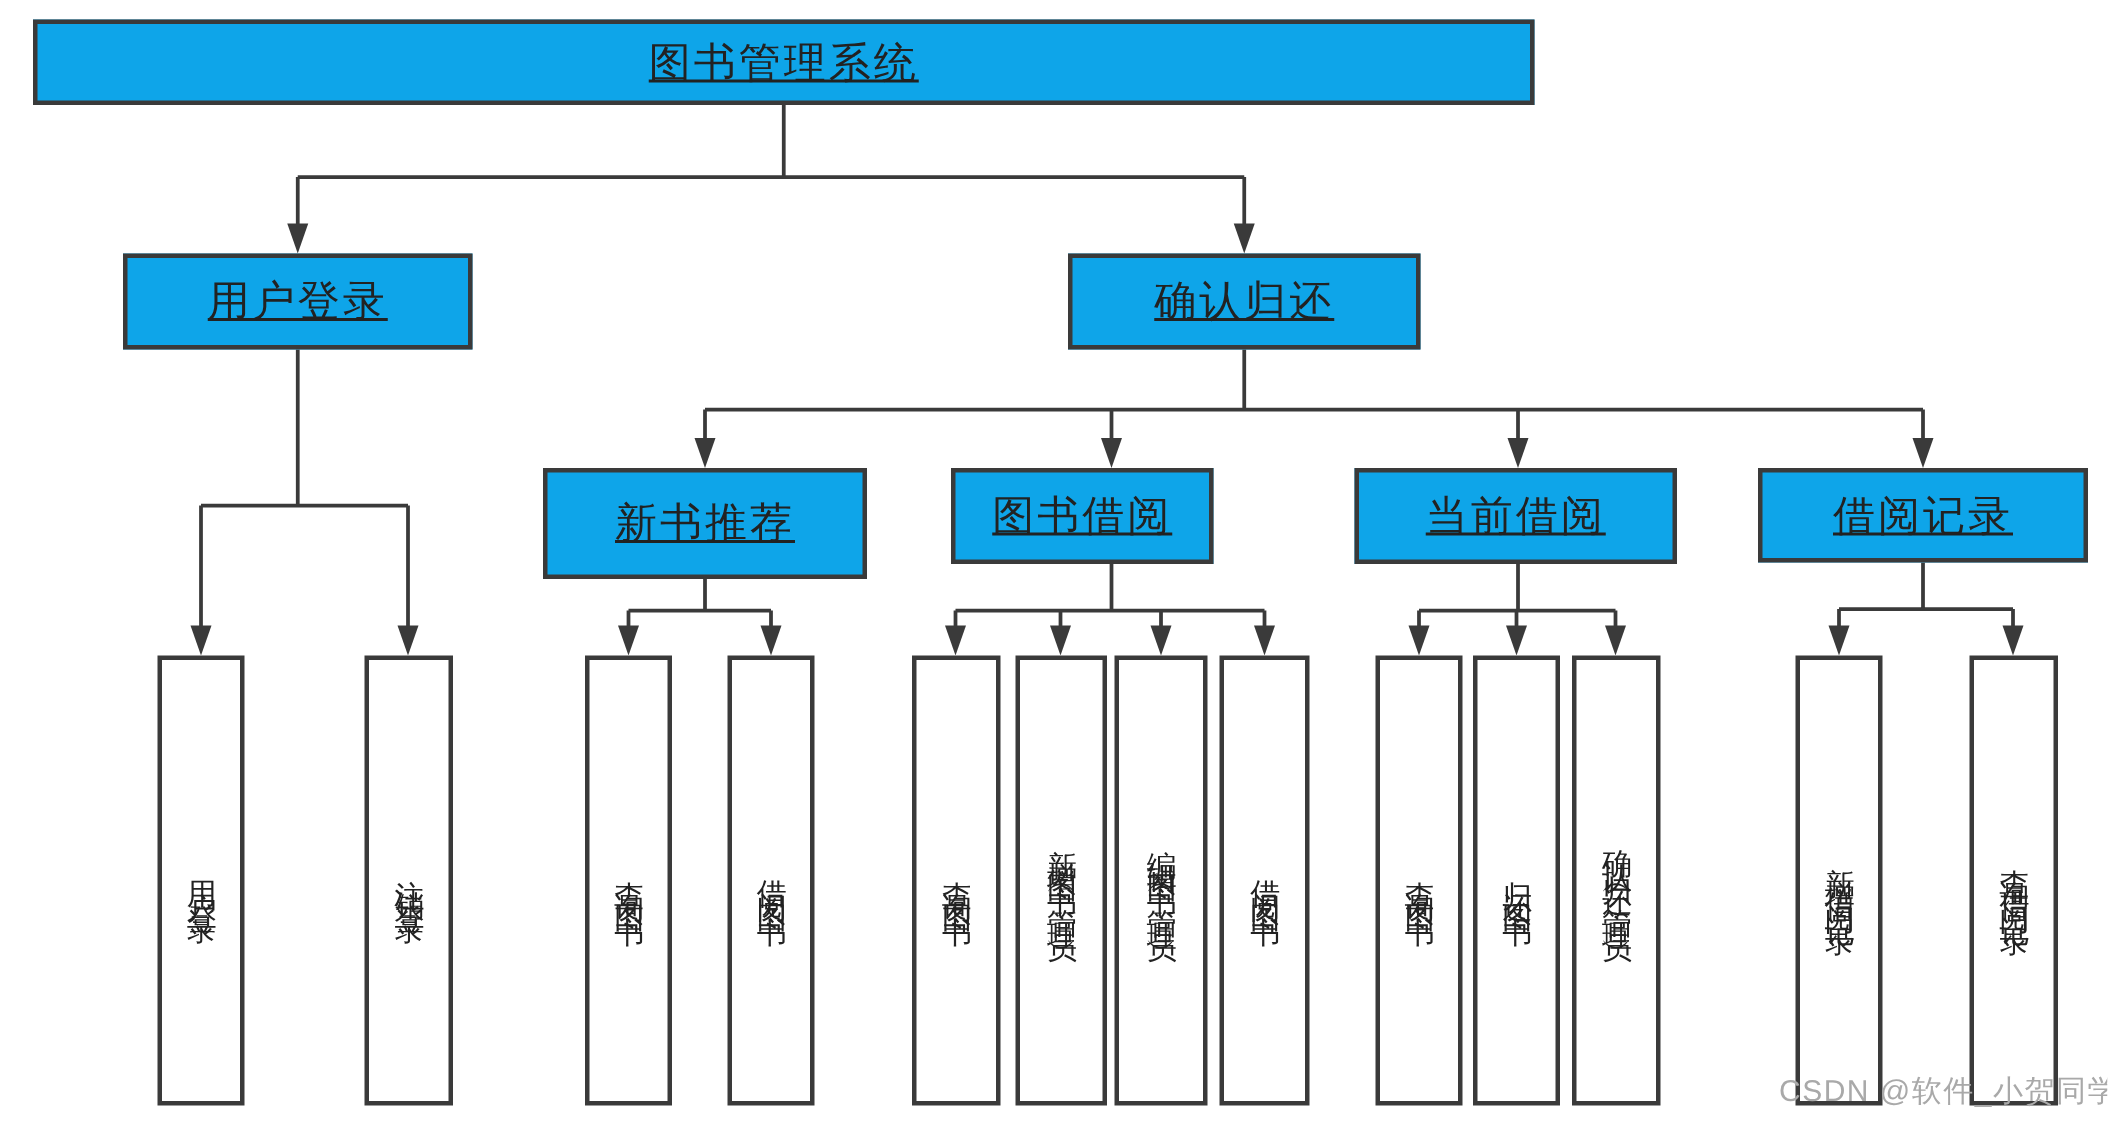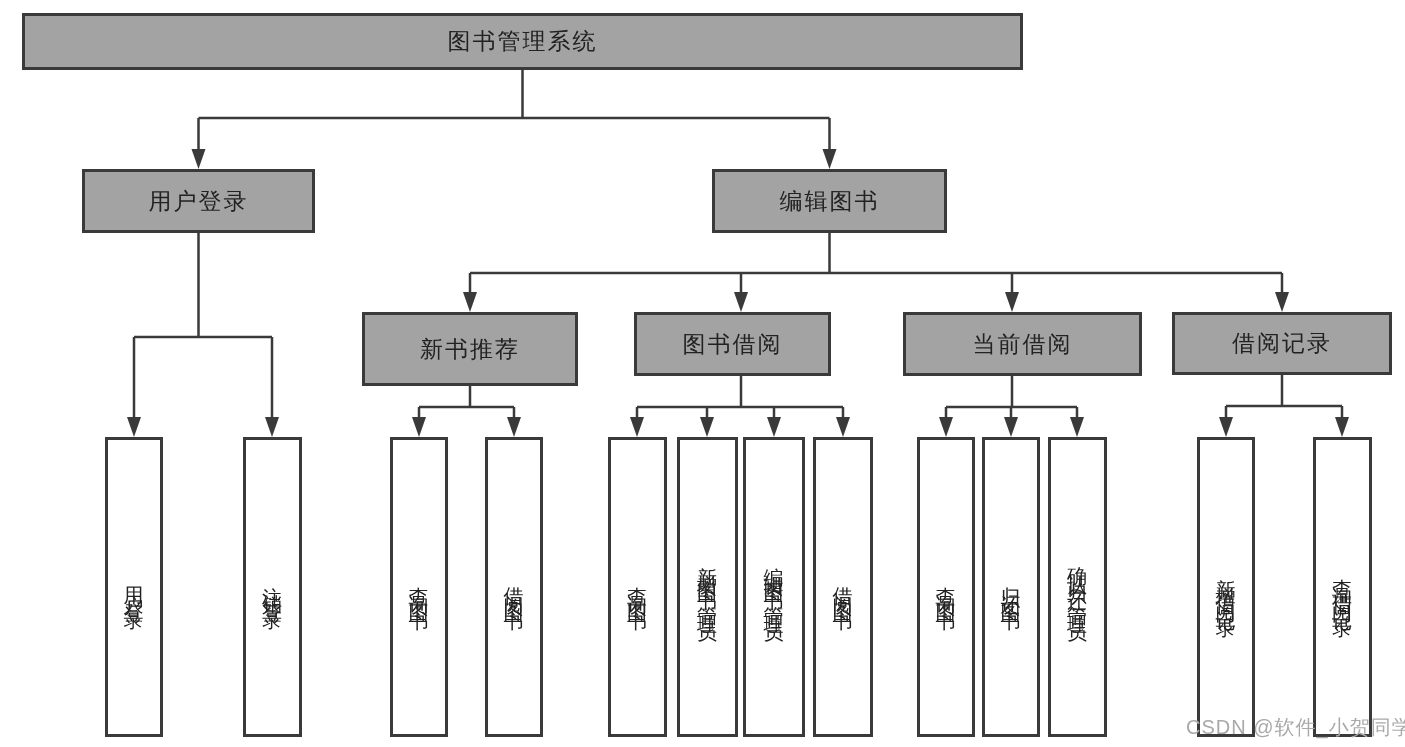--- a/index.html
+++ b/index.html
@@ -19,29 +19,30 @@
     position: absolute;
     left: 0;
     top: 0;
     width: 1405px;
     height: 747px;
     pointer-events: none;
   }
   .hbox {
     position: absolute;
     box-sizing: border-box;
-    background: #a3a3a3;
+    background: #0ea5e9;
     border: 3px solid var(--line, #3a3a3a);
     display: flex;
     align-items: center;
     justify-content: center;
-    font-size: 23px;
+    font-size: 28px;
     letter-spacing: 2px;
     color: var(--text, #222222);
     white-space: nowrap;
+    text-decoration: underline;
   }
   .vbox {
     position: absolute;
     box-sizing: border-box;
     background: #ffffff;
     border: 3px solid var(--line, #3a3a3a);
     display: flex;
     align-items: center;
     justify-content: center;
     writing-mode: vertical-rl;
@@ -103,25 +104,25 @@
       <polygon points="1004,417 1018,417 1011,437"></polygon>
       <polygon points="1070,417 1084,417 1077,437"></polygon>
       <polygon points="1219,417 1233,417 1226,437"></polygon>
       <polygon points="1335,417 1349,417 1342,437"></polygon>
     </g>
   </svg>
 
   <div class="hbox" style="left:22px; top:13px; width:1001px; height:57px;">图书管理系统</div>
 
   <div class="hbox" style="left:82px; top:169px; width:233px; height:64px;">用户登录</div>
-  <div class="hbox" style="left:712px; top:169px; width:235px; height:64px;">编辑图书</div>
+  <div class="hbox" style="left:712px; top:169px; width:235px; height:64px;">确认归还</div>
 
   <div class="hbox" style="left:362px; top:312px; width:216px; height:74px;">新书推荐</div>
-  <div class="hbox" style="left:634px; top:312px; width:197px; height:64px;">图书借阅</div>
-  <div class="hbox" style="left:903px; top:312px; width:239px; height:64px;">当前借阅</div>
+  <div class="hbox" style="left:634px; top:312px; width:175px; height:64px;">图书借阅</div>
+  <div class="hbox" style="left:903px; top:312px; width:215px; height:64px;">当前借阅</div>
   <div class="hbox" style="left:1172px; top:312px; width:220px; height:63px;">借阅记录</div>
 
   <div class="vbox" style="left:105px; top:437px; width:58px; height:300px;">用户登录</div>
   <div class="vbox" style="left:243px; top:437px; width:59px; height:300px;">注销登录</div>
 
   <div class="vbox" style="left:390px; top:437px; width:58px; height:300px;">查询图书</div>
   <div class="vbox" style="left:485px; top:437px; width:58px; height:300px;">借阅图书</div>
 
   <div class="vbox" style="left:608px; top:437px; width:59px; height:300px;">查询图书</div>
   <div class="vbox" style="left:677px; top:437px; width:61px; height:300px;">新增图书（管理员）</div>

